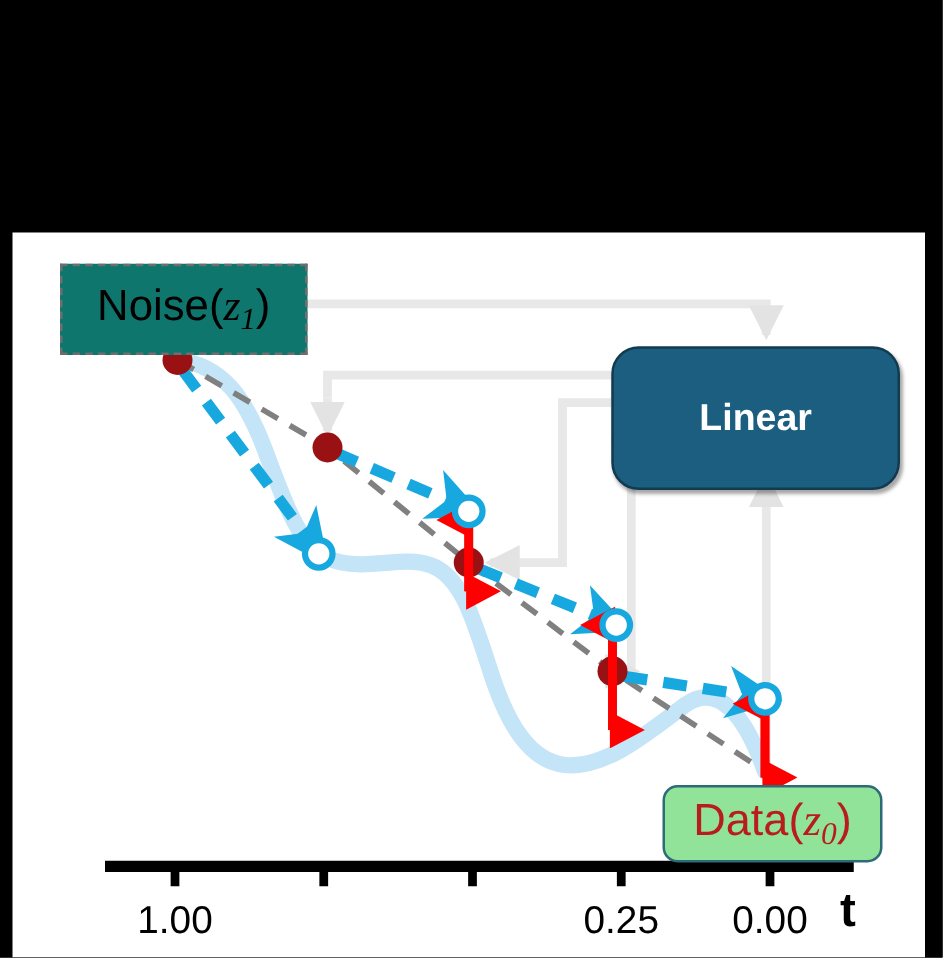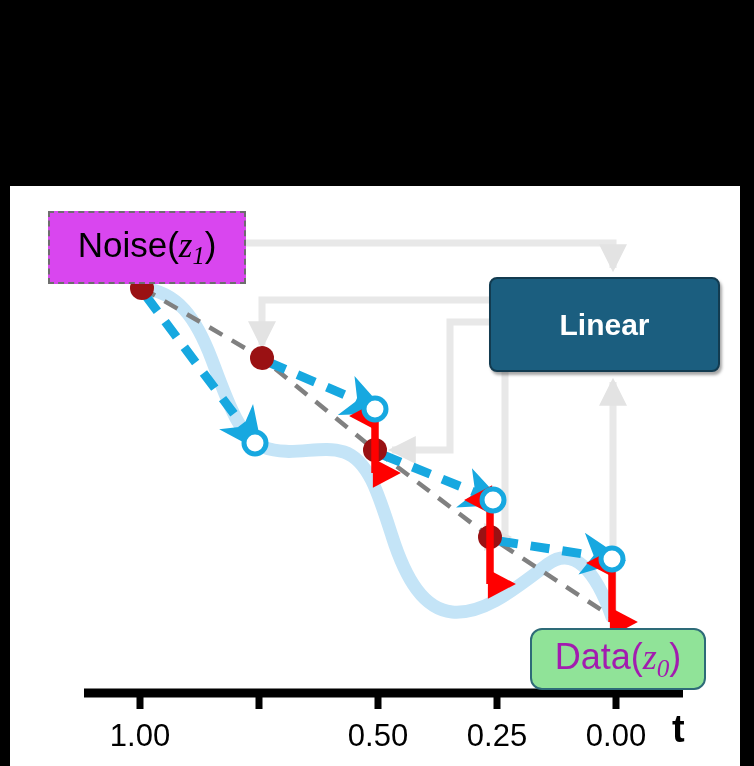--- a/index.html
+++ b/index.html
@@ -21,44 +21,44 @@
     position:absolute;
     box-sizing:border-box;
     display:flex;
     align-items:center;
     justify-content:center;
     text-align:center;
     white-space:nowrap;
   }
   #noise-box{
     left:48px; top:211px; width:198px; height:73px;
-    background:#d946ef;
+    background:#0f766e;
     border:2px dashed #6E6E6E;
     color:#000;
     font-size:35px;
     font-family:"Liberation Sans", sans-serif;
   }
   #lerp-box{
-    left:489px; top:277px; width:231px; height:95px;
+    left:489px; top:277px; width:231px; height:115px;
     background:#1B5E7F;
     border:2px solid #123B50;
-    border-radius:8px;
+    border-radius:22px;
     color:#FFFFFF;
     font-weight:bold;
     font-size:30px;
     line-height:1.12;
     flex-direction:column;
     box-shadow:2px 3px 3px rgba(0,0,0,.35);
   }
   #data-box{
     left:530px; top:628px; width:176px; height:62px;
     background:#90E398;
     border:2px solid #2E6B78;
     border-radius:12px;
-    color:#a21caf;
+    color:#b91c1c;
     font-size:36px;
   }
   .sub{font-size:0.70em;vertical-align:-0.30em;}
   .zvar{font-family:"Liberation Serif", serif;font-style:italic;}
 
   #error-label{
     position:absolute;
     left:6px; top:508px; width:350px;
     color:#FF0000;
     font-weight:bold;
@@ -185,19 +185,18 @@
   <div class="node" id="lerp-box">
     <span>Linear</span>
   </div>
 
   <div class="node" id="data-box">
     <span><span>Data(</span><span class="zvar">z</span><span class="sub zvar">0</span><span>)</span></span>
   </div>
 
 
   <div class="tick-label" style="left:85px">1.00</div>
-  <div class="tick-label" style="left:323px">0.50</div>
   <div class="tick-label" style="left:442px">0.25</div>
   <div class="tick-label" style="left:561px">0.00</div>
 
   <div id="t-label">t</div>
 
 </div>
 
 </body></html>

